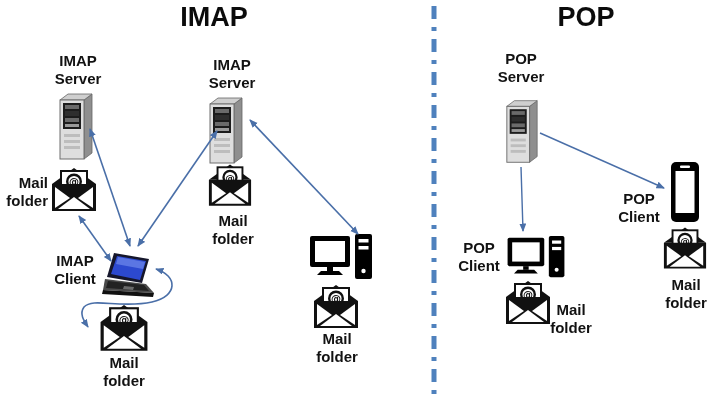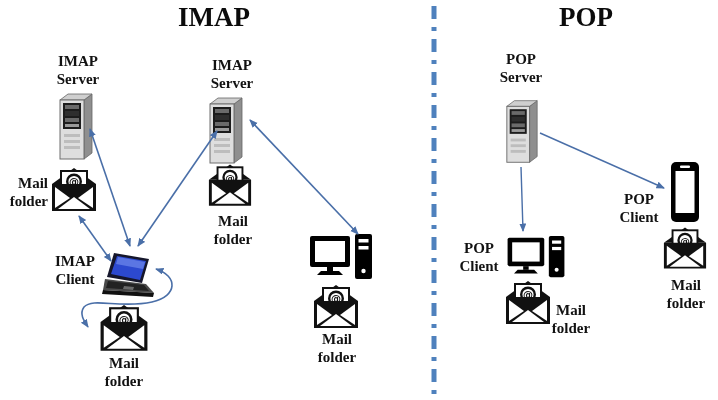--- a/index.html
+++ b/index.html
@@ -1,21 +1,21 @@
 <!DOCTYPE html>
 <html><head>
 <meta charset="utf-8">
 <style>
   html,body{margin:0;padding:0;}
   body{
     width:718px;height:400px;position:relative;overflow:hidden;
     background:#ffffff;
     font-family:"Liberation Sans", sans-serif;
   }
-  .stage{position:absolute;inset:0;width:718px;height:368px;font-family:Liberation Serif, serif;}
+  .stage{position:absolute;inset:0;width:718px;height:368px;}
   .title{
     position:absolute;font-size:27px;font-weight:800;color:#0b0b0b;
     text-align:center;letter-spacing:0px;
   }
   .node-label{
     position:absolute;font-weight:bold;font-size:15px;line-height:1.22;
     white-space:pre-line;text-align:center;color:#121212;
   }
   .icon{position:absolute;z-index:2;}
   .overlay{

